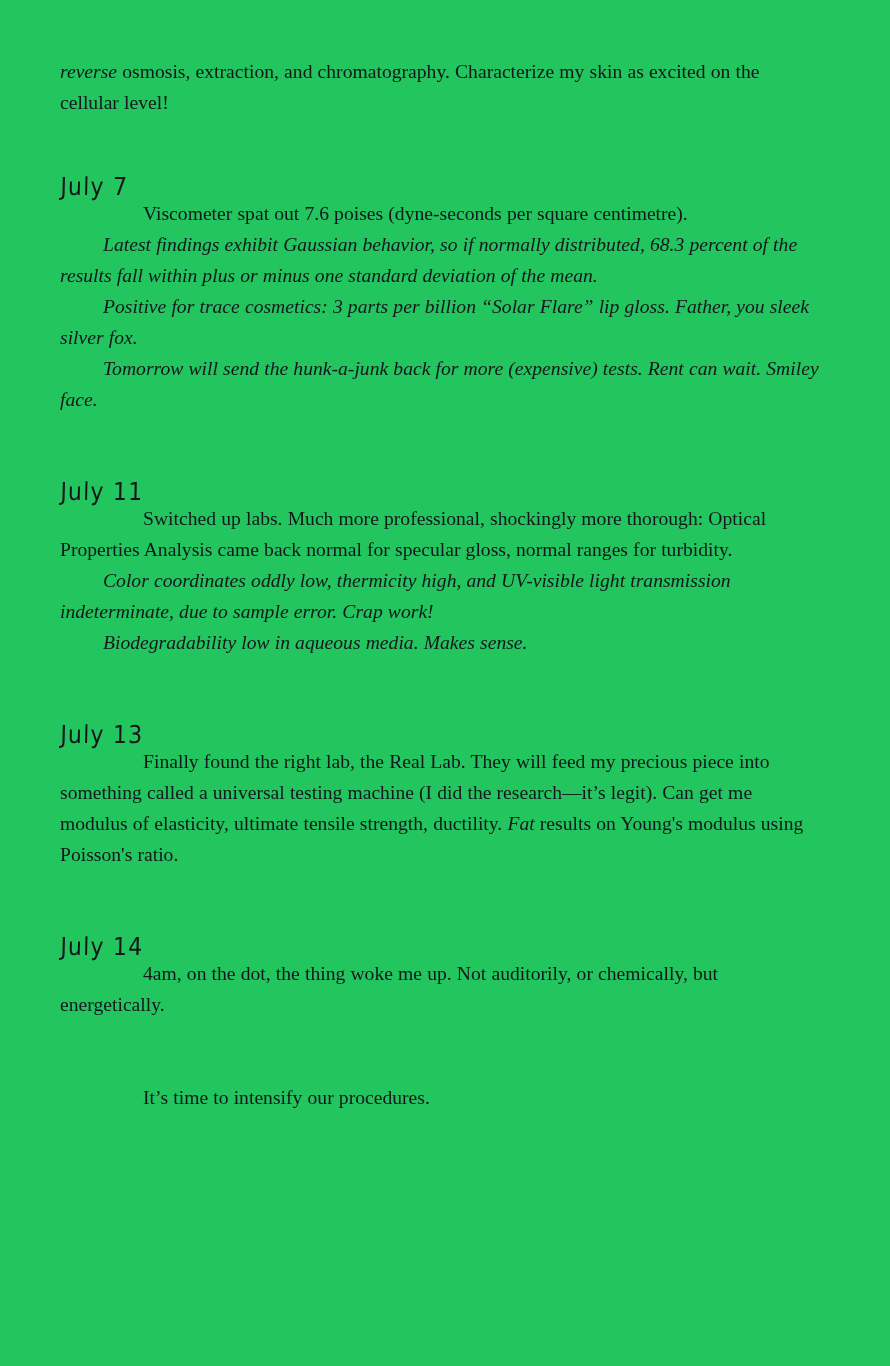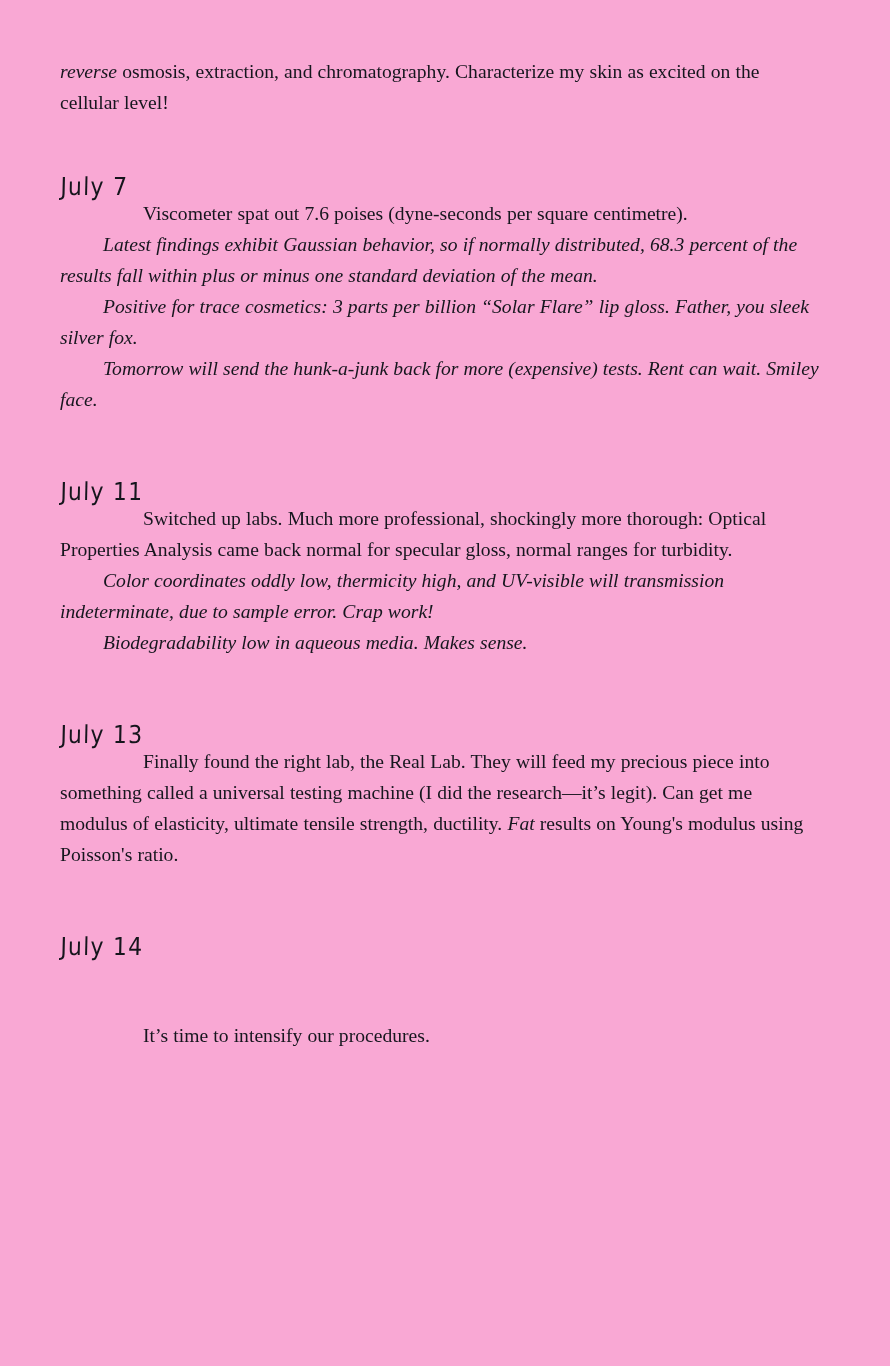--- a/index.html
+++ b/index.html
@@ -15,21 +15,21 @@
     overflow: hidden;
     font-family: "Liberation Serif", "DejaVu Serif", serif;
     color: #1a1a22;
     -webkit-font-smoothing: antialiased;
   }
 
   .page {
     position: relative;
     width: 890px;
     height: 1366px;
-    background: #f9a8d4;
+    background: #22c55e;
     box-sizing: border-box;
   }
 
   .text-column {
     position: absolute;
     left: 60px;
     top: 56px;
     width: 760px;
   }
 
@@ -102,33 +102,34 @@
       <p class="para indent-small">Latest findings exhibit Gaussian behavior, so if normally distributed, 68.3 percent of the results fall within plus or minus one standard deviation of the mean.</p>
       <p class="para indent-small">Positive for trace cosmetics: 3 parts per billion “Solar Flare” lip gloss. Father, you sleek silver fox.</p>
       <p class="para indent-small">Tomorrow will send the hunk-a-junk back for more (expensive) tests. Rent can wait. Smiley face.</p>
     </div>
 
     <div class="gap-mid"></div>
 
     <div class="entry">
       <p class="date-heading entry-head-offset">July 11</p>
       <p class="para indent-large">Switched up labs. Much more professional, shockingly more thorough: Optical Properties Analysis came back normal for specular gloss, normal ranges for turbidity.</p>
-      <p class="para indent-small">Color coordinates oddly low, thermicity high, and UV-visible will transmission indeterminate, due to sample error. Crap work!</p>
+      <p class="para indent-small">Color coordinates oddly low, thermicity high, and UV-visible light transmission indeterminate, due to sample error. Crap work!</p>
       <p class="para indent-small">Biodegradability low in aqueous media. Makes sense.</p>
     </div>
 
     <div class="gap-mid"></div>
 
     <div class="entry">
       <p class="date-heading entry-head-offset">July 13</p>
       <p class="para indent-large"><span>Finally found the right lab, the Real Lab. They will feed my precious piece into something called a universal testing machine (I did the research—it’s legit). Can get me modulus of elasticity, ultimate tensile strength, ductility. </span><span class="ital">Fat</span><span> results on Young's modulus using Poisson's ratio.</span></p>
     </div>
 
     <div class="gap-mid"></div>
 
     <div class="entry">
       <p class="date-heading entry-head-offset">July 14</p>
+      <p class="para indent-large">4am, on the dot, the thing woke me up. Not auditorily, or chemically, but energetically.</p>
       <div class="spacer-lg"></div>
       <p class="para indent-large">It’s time to intensify our procedures.</p>
     </div>
 
   </div>
 </div>
 
 </body></html>

